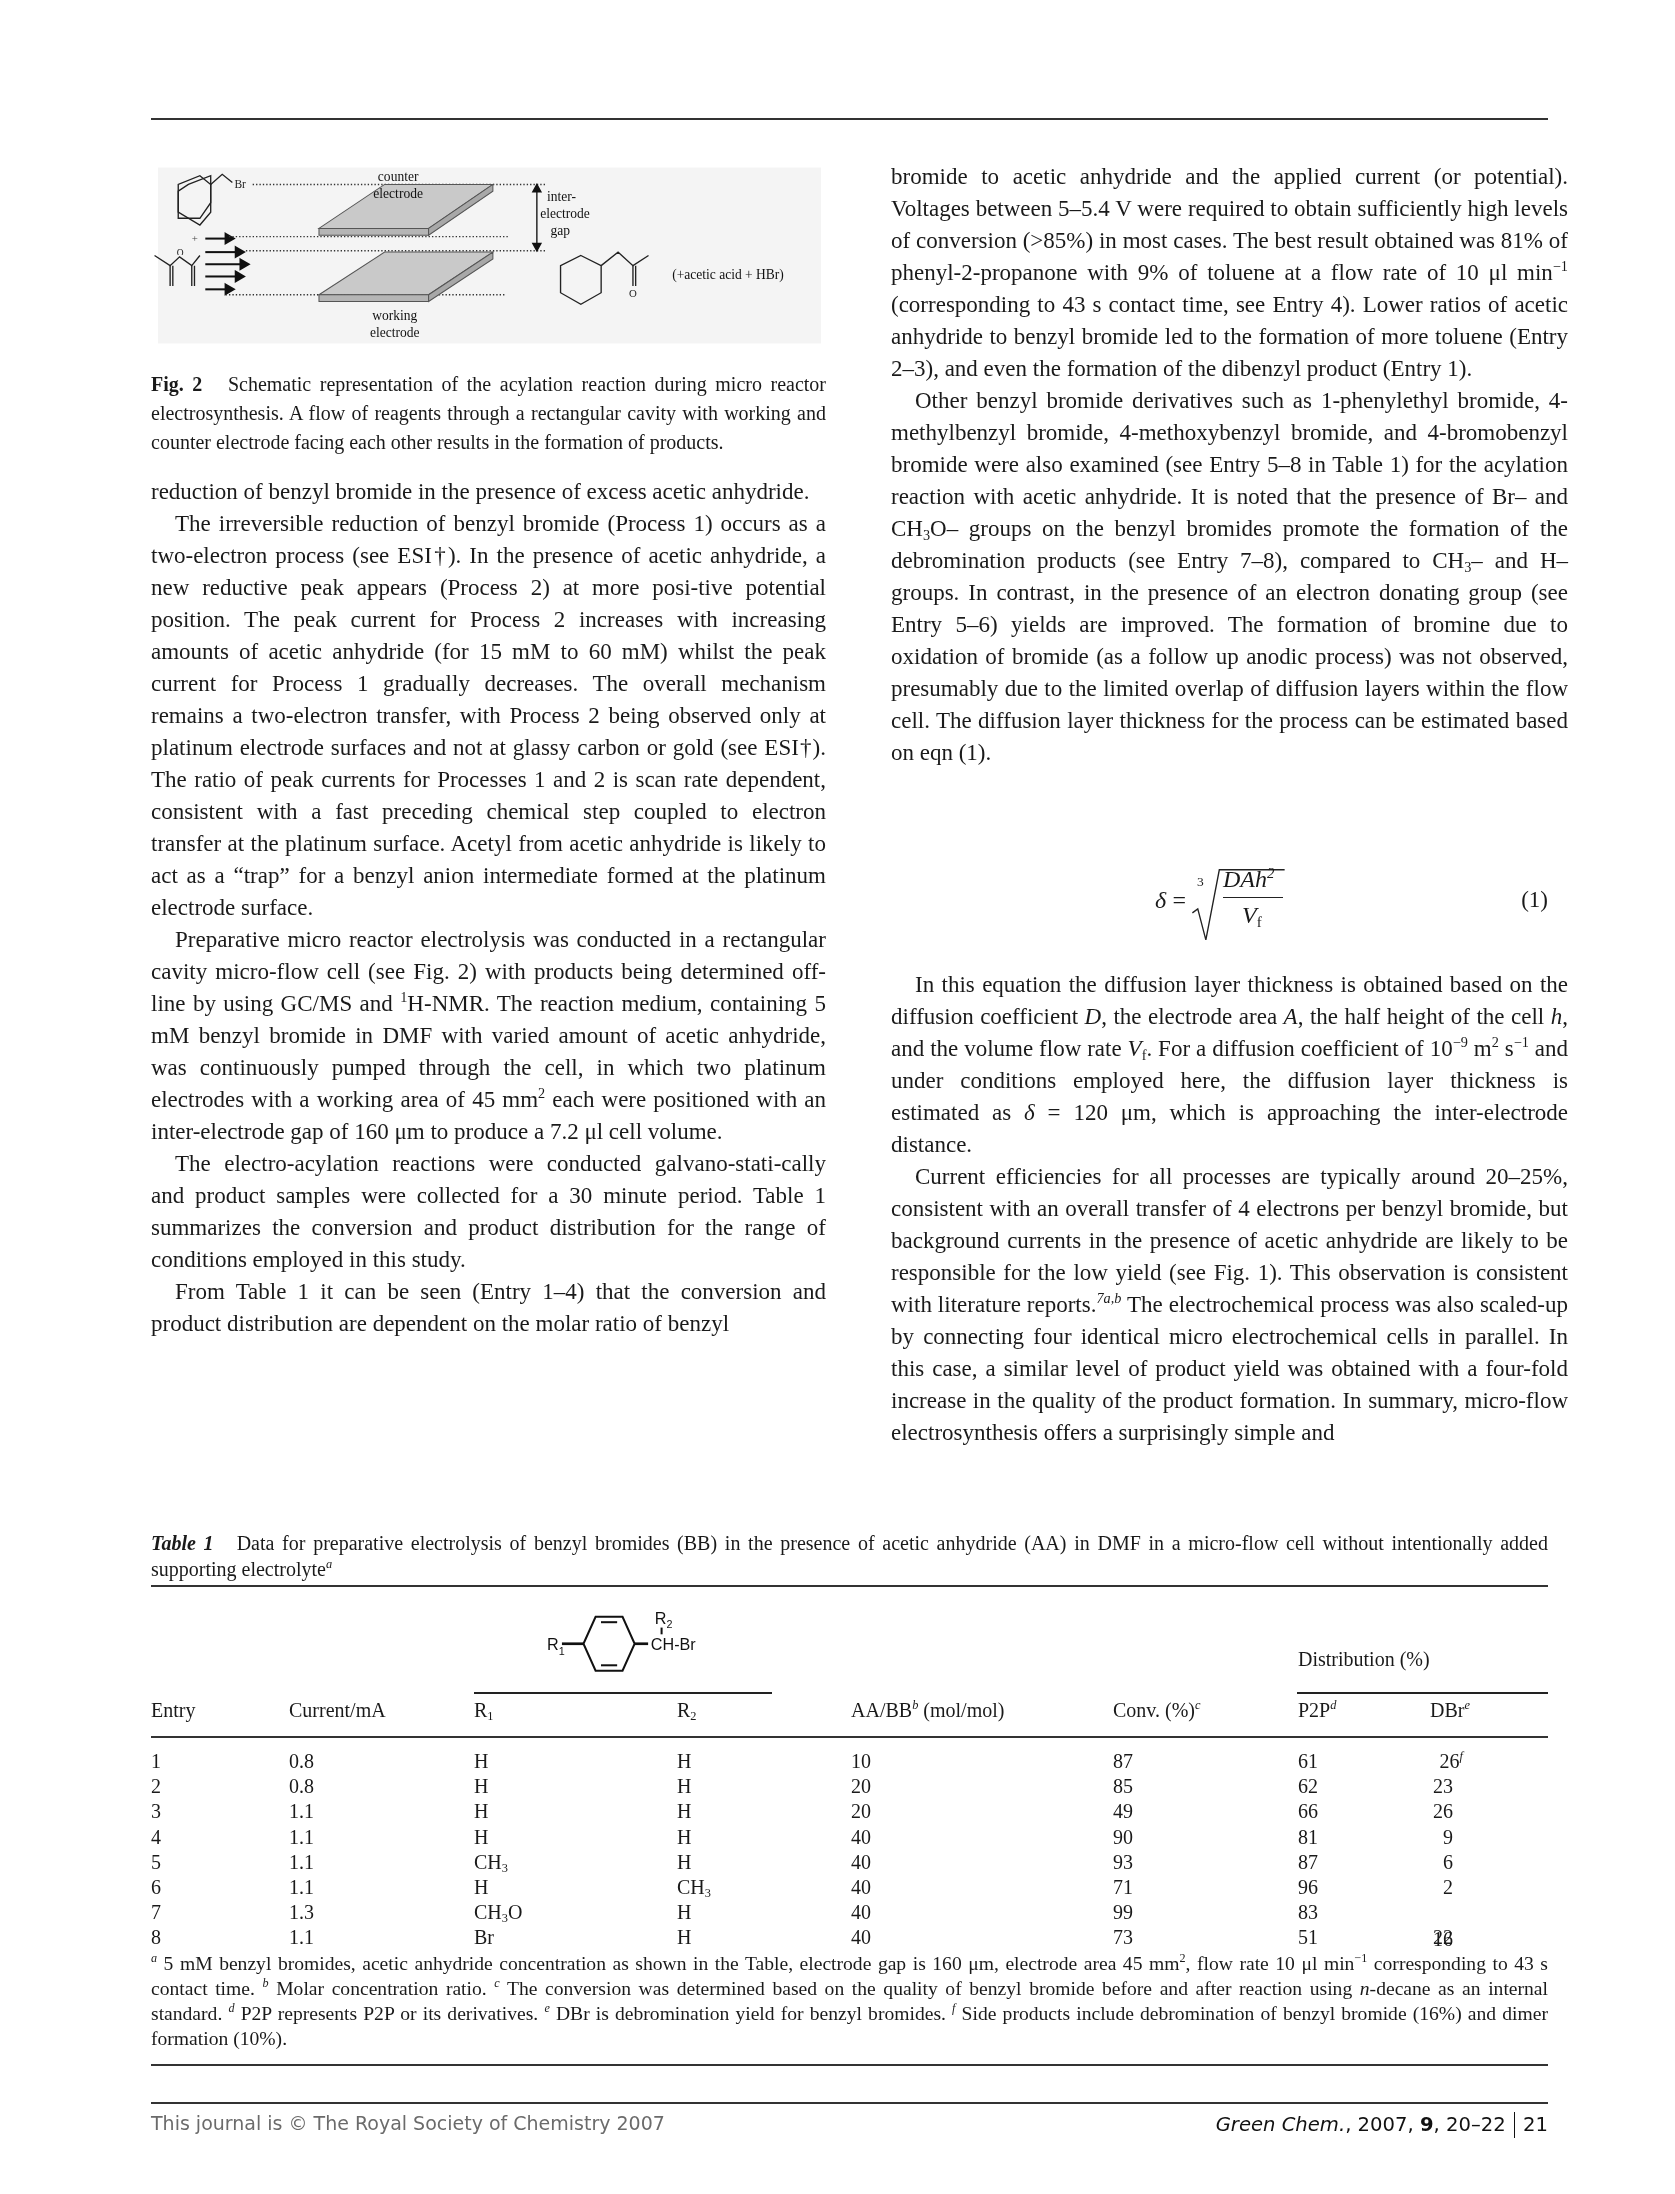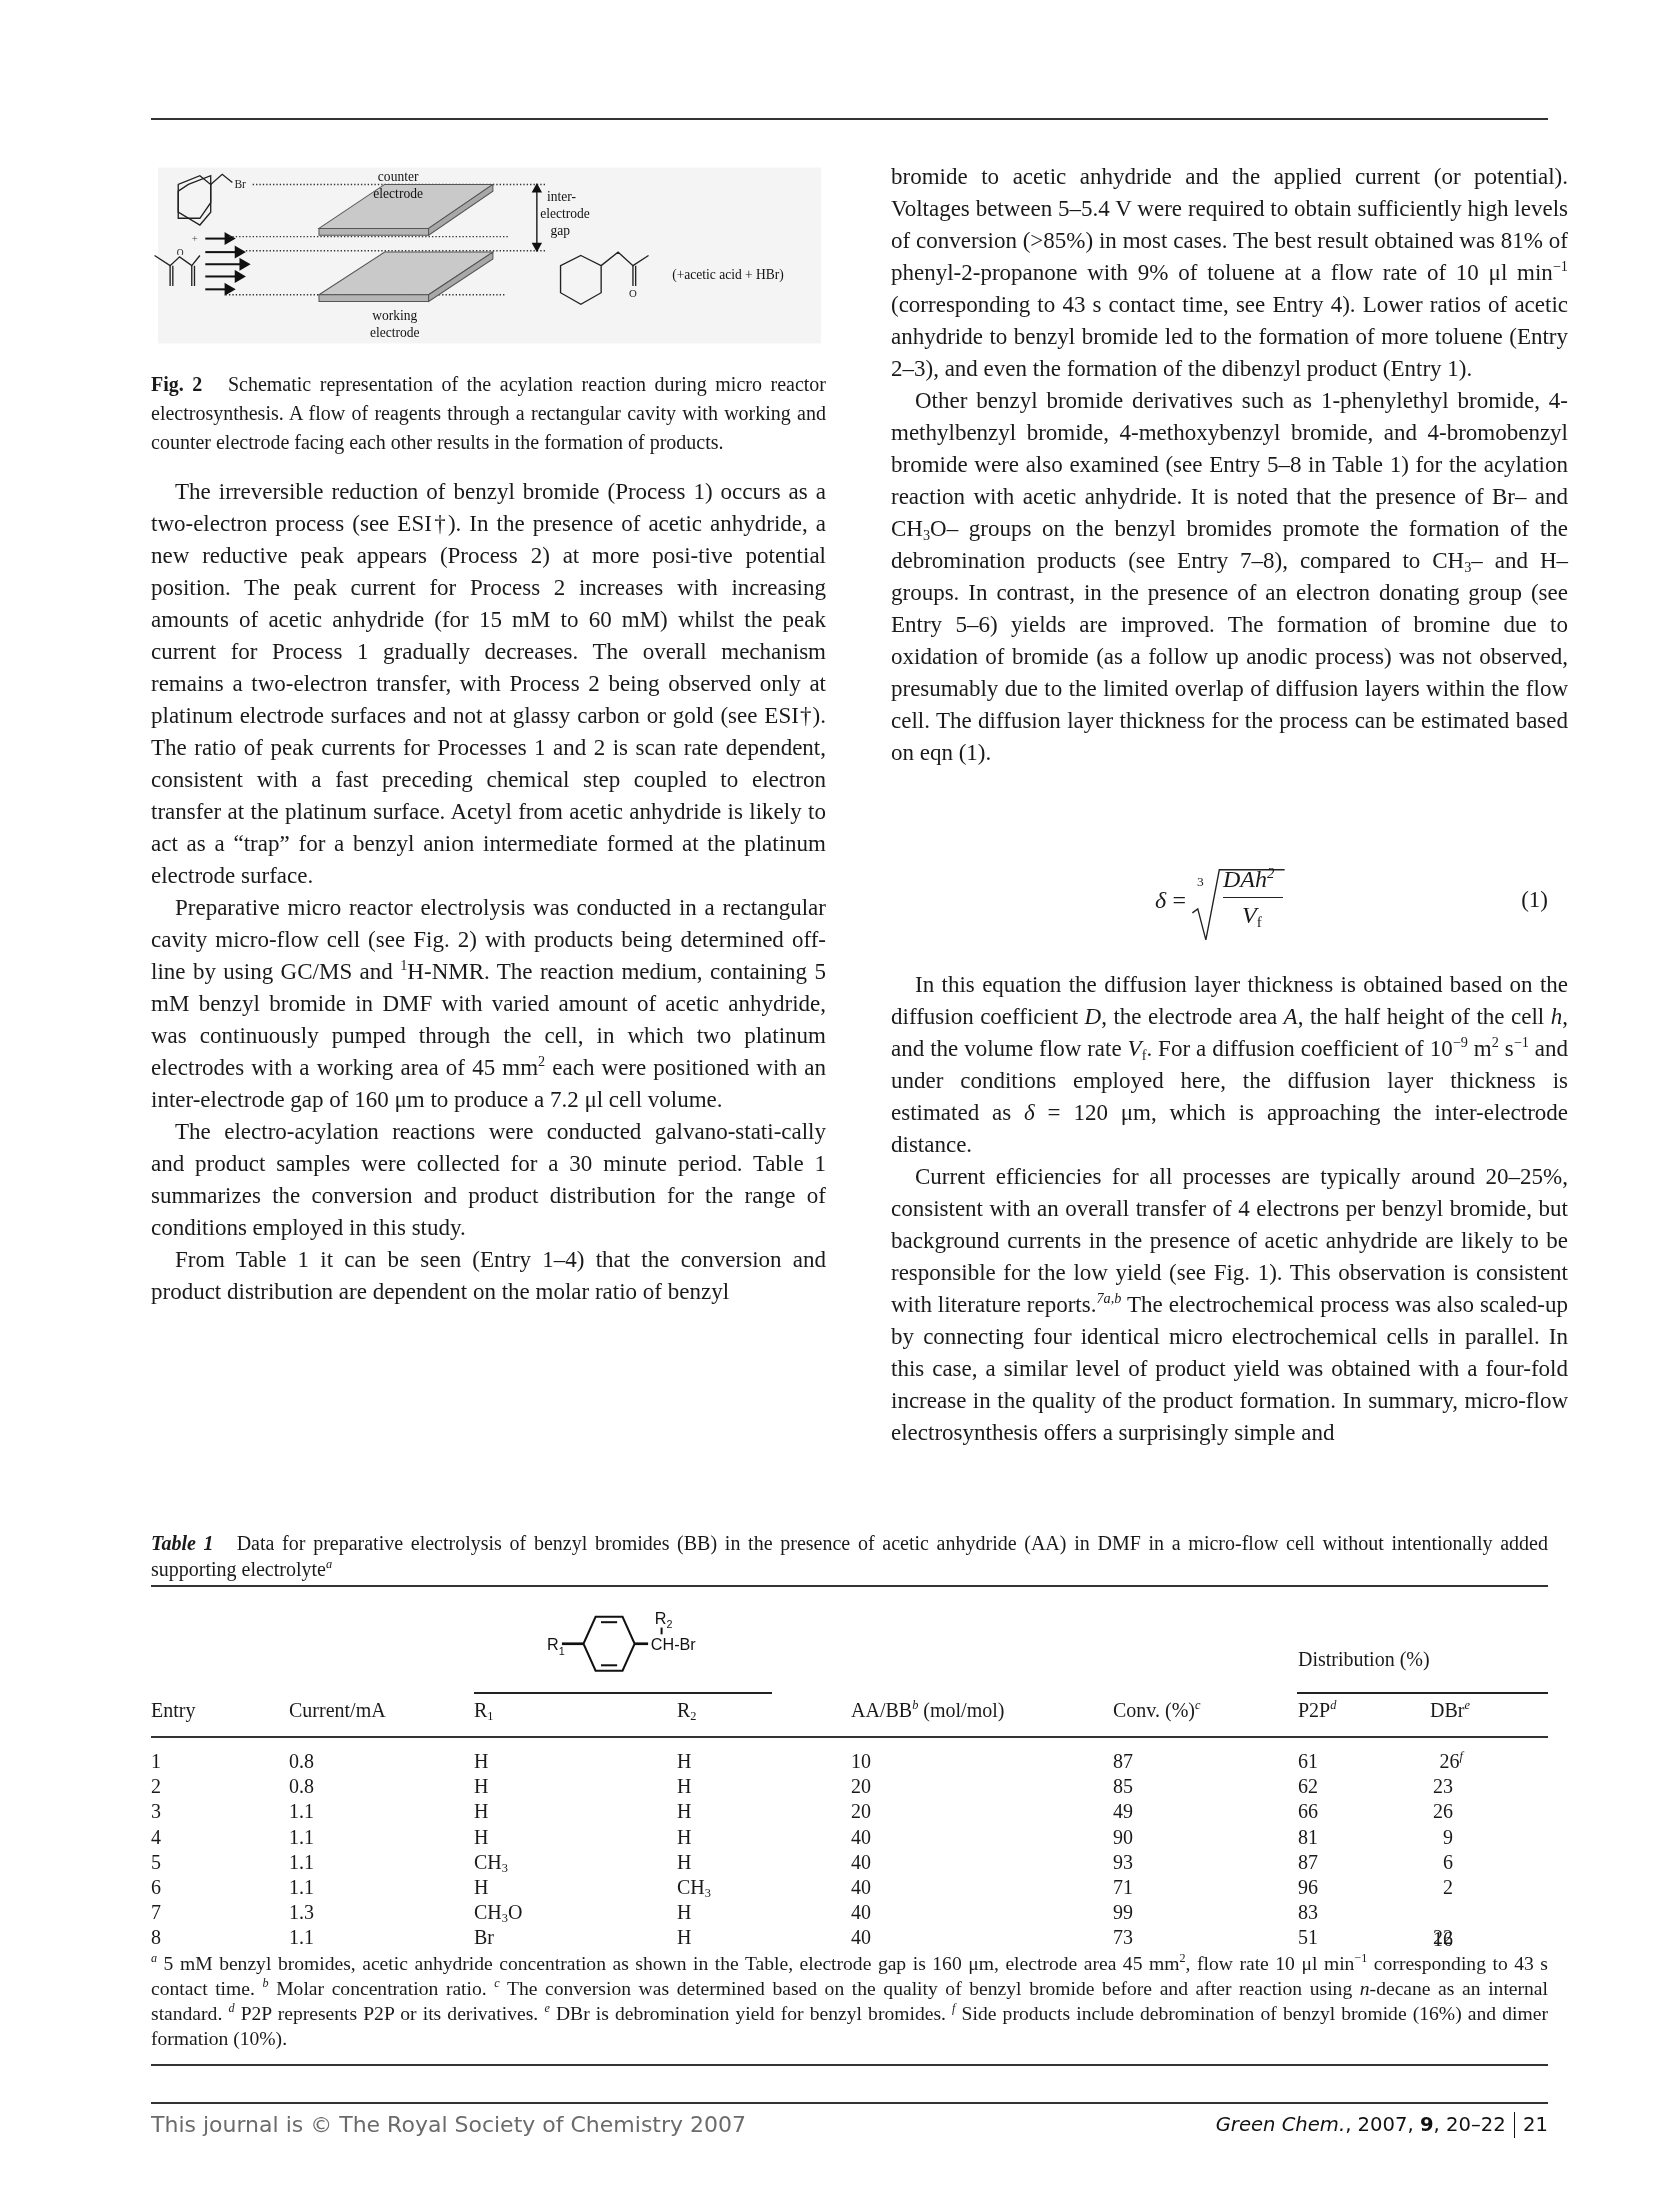--- a/index.html
+++ b/index.html
@@ -45,21 +45,21 @@
   .struct-rule { position: absolute; top: 1692px; left: 474px; width: 298px; height: 2px; background: #222; }
   .dist-rule { position: absolute; top: 1692px; left: 1297px; width: 251px; height: 2px; background: #222; }
   .dist-label { position: absolute; left: 1298px; top: 1648px; font-size: 20px; }
   .th { position: absolute; top: 1693px; font-size: 20px; line-height: 34px; white-space: nowrap; }
   .td-row { position: absolute; left: 0; height: 25px; font-size: 20px; line-height: 25px; width: 1676px; }
   .td { position: absolute; white-space: nowrap; }
   .footnotes { position: absolute; left: 151px; top: 1951px; width: 1397px; font-size: 19.6px; line-height: 25px; text-align: justify; }
 
   
   .footer-rule { position: absolute; left: 151px; top: 2102px; width: 1397px; height: 2px; background: #333; }
-  .footer-left { position: absolute; left: 151px; top: 2112px; font-family: "DejaVu Sans", sans-serif; font-size: 22px; color: #6b6b6b; }
+  .footer-left { position: absolute; left: 151px; top: 2112px; font-family: "DejaVu Sans", sans-serif; font-size: 19px; color: #6b6b6b; }
   .footer-right { position: absolute; right: 128px; top: 2112px; font-family: "DejaVu Sans", sans-serif; font-size: 19.6px; color: #111; white-space: nowrap; }
   .footer-right .sep { display: inline-block; width: 1.4px; height: 26px; background: #111; vertical-align: middle; margin: 0 8px; }
 </style>
 </head>
 <body>
 
 <div class="rule-top"></div>
 
 <div class="figure">
   <svg viewBox="0 0 1000 300" xmlns="http://www.w3.org/2000/svg" font-family="Liberation Serif, serif">
@@ -135,20 +135,21 @@
     <text x="770" y="185" font-size="20" fill="#111">(+acetic acid + HBr)</text>
   </svg>
 </div>
 
 <div class="fig-caption">
   <b>Fig. 2</b>&nbsp;&nbsp;
   <span>Schematic representation of the acylation reaction during micro reactor electrosynthesis. A flow of reagents through a rectangular cavity with working and counter electrode facing each other results in the formation of products.</span>
 </div>
 
 <div class="col col-left left-body">
+  <p>reduction of benzyl bromide in the presence of excess acetic anhydride.</p>
   <p class="ind">The irreversible reduction of benzyl bromide (Process 1) occurs as a two-electron process (see ESI†). In the presence of acetic anhydride, a new reductive peak appears (Process 2) at more posi-tive potential position. The peak current for Process 2 increases with increasing amounts of acetic anhydride (for 15 mM to 60 mM) whilst the peak current for Process 1 gradually decreases. The overall mechanism remains a two-electron transfer, with Process 2 being observed only at platinum electrode surfaces and not at glassy carbon or gold (see ESI†). The ratio of peak currents for Processes 1 and 2 is scan rate dependent, consistent with a fast preceding chemical step coupled to electron transfer at the platinum surface. Acetyl from acetic anhydride is likely to act as a “trap” for a benzyl anion intermediate formed at the platinum electrode surface.</p>
   <p class="ind"><span>Preparative micro reactor electrolysis was conducted in a rectangular cavity micro-flow cell (see Fig. 2) with products being determined off-line by using GC/MS and </span><sup>1</sup><span>H-NMR. The reaction medium, containing 5 mM benzyl bromide in DMF with varied amount of acetic anhydride, was continuously pumped through the cell, in which two platinum electrodes with a working area of 45 mm</span><sup>2</sup><span> each were positioned with an inter-electrode gap of 160 μm to produce a 7.2 μl cell volume.</span></p>
   <p class="ind">The electro-acylation reactions were conducted galvano-stati-cally and product samples were collected for a 30 minute period. Table 1 summarizes the conversion and product distribution for the range of conditions employed in this study.</p>
   <p class="ind">From Table 1 it can be seen (Entry 1–4) that the conversion and product distribution are dependent on the molar ratio of benzyl</p>
 </div>
 
 <div class="col col-right">
   <p><span>bromide to acetic anhydride and the applied current (or potential). Voltages between 5–5.4 V were required to obtain sufficiently high levels of conversion (&gt;85%) in most cases. The best result obtained was 81% of phenyl-2-propanone with 9% of toluene at a flow rate of 10 μl min</span><sup>−1</sup><span> (corresponding to 43 s contact time, see Entry 4). Lower ratios of acetic anhydride to benzyl bromide led to the formation of more toluene (Entry 2–3), and even the formation of the dibenzyl product (Entry 1).</span></p>
   <p class="ind"><span>Other benzyl bromide derivatives such as 1-phenylethyl bromide, 4-methylbenzyl bromide, 4-methoxybenzyl bromide, and 4-bromobenzyl bromide were also examined (see Entry 5–8 in Table 1) for the acylation reaction with acetic anhydride. It is noted that the presence of Br– and CH</span><sub>3</sub><span>O– groups on the benzyl bromides promote the formation of the debromination products (see Entry 7–8), compared to CH</span><sub>3</sub><span>– and H– groups. In contrast, in the presence of an electron donating group (see Entry 5–6) yields are improved. The formation of bromine due to oxidation of bromide (as a follow up anodic process) was not observed, presumably due to the limited overlap of diffusion layers within the flow cell. The diffusion layer thickness for the process can be estimated based on eqn (1).</span></p>
 </div>

